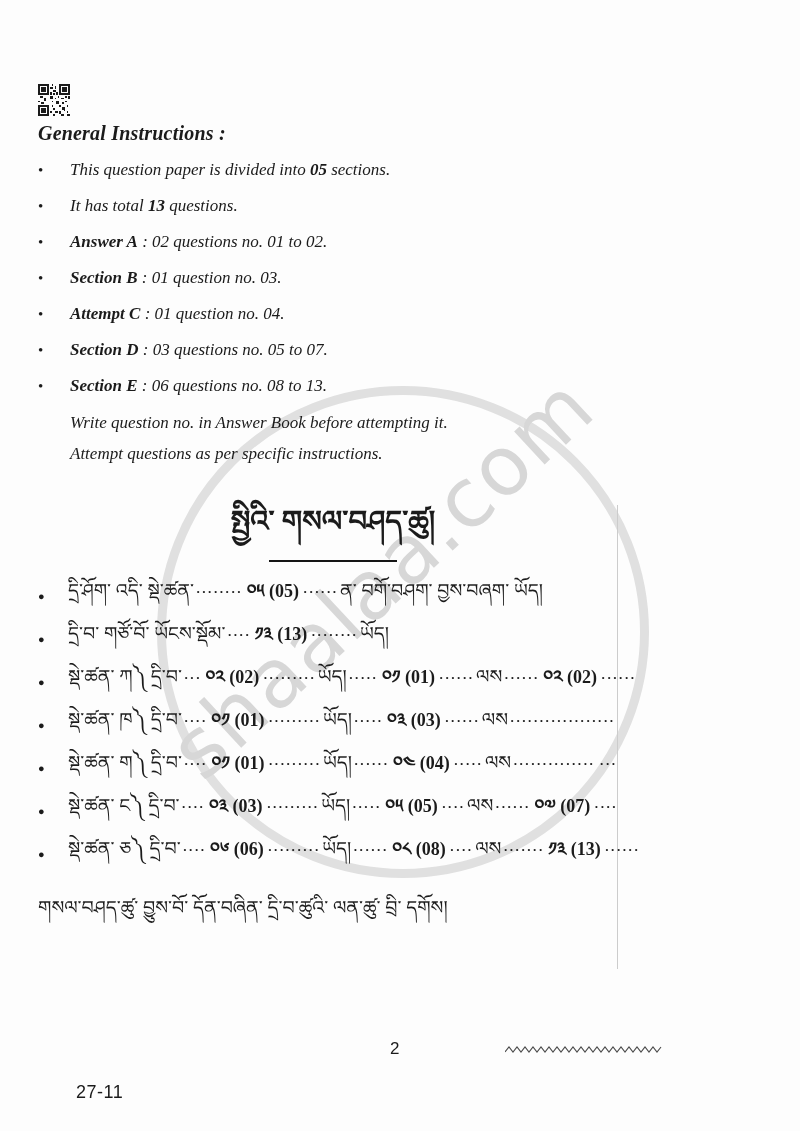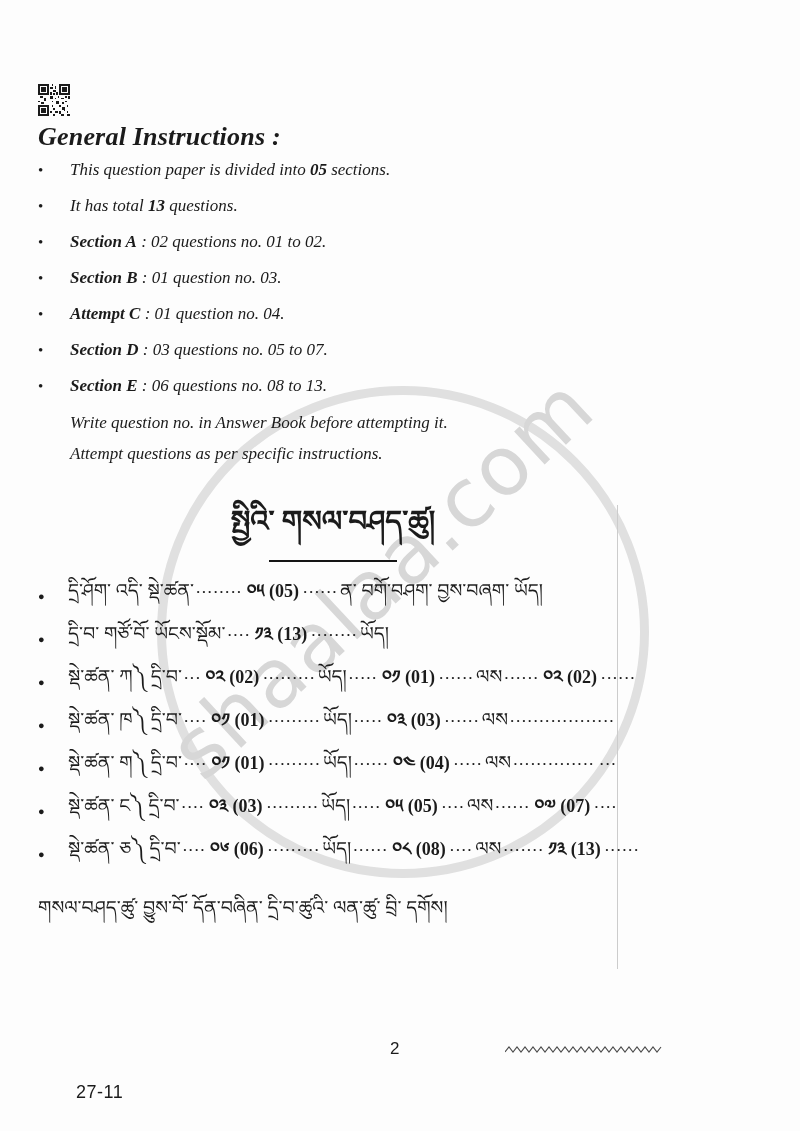--- a/index.html
+++ b/index.html
@@ -23,21 +23,21 @@
 
   .content{position:absolute;inset:0;z-index:1;}
 
   
   .qr{position:absolute;left:38px;top:84px;width:32px;height:32px;shape-rendering:crispEdges;}
   .qr rect{fill:#1b1b1b;}
   .qr rect.w{fill:#fdfdfd;}
 
   
   .gi-heading{
-    position:absolute;left:38px;top:122px;font-size:26px;font-weight:bold;font-style:italic;
+    position:absolute;left:38px;top:122px;font-size:20px;font-weight:bold;font-style:italic;
     letter-spacing:.2px;
   }
   .ebullets{position:absolute;left:38px;top:152px;width:570px;font-style:italic;font-size:17px;}
   .e-row{display:flex;height:36px;align-items:center;}
   .e-marker{width:32px;font-style:normal;font-size:15px;flex:0 0 32px;}
   .e-row .b{font-weight:bold;}
   .notes{position:absolute;left:70px;top:407px;width:540px;font-style:italic;font-size:17px;line-height:31px;}
 
   
   .tib-head-wrap{position:absolute;left:38px;top:500px;width:590px;text-align:center;}
@@ -124,21 +124,21 @@
         <div class="e-row">
           <span class="e-marker">•</span>
           <span class="rowbody"><span class="plain">This question paper is divided into </span><span class="b">05</span><span class="plain"> sections.</span></span>
         </div>
         <div class="e-row">
           <span class="e-marker">•</span>
           <span class="rowbody"><span class="plain">It has total </span><span class="b">13</span><span class="plain"> questions.</span></span>
         </div>
         <div class="e-row">
           <span class="e-marker">•</span>
-          <span class="rowbody"><span class="b">Section A</span><span class="plain"> : 02 questions no. 01 to 02.</span></span>
+          <span class="rowbody"><span class="b">Answer A</span><span class="plain"> : 02 questions no. 01 to 02.</span></span>
         </div>
         <div class="e-row">
           <span class="e-marker">•</span>
           <span class="rowbody"><span class="b">Section B</span><span class="plain"> : 01 question no. 03.</span></span>
         </div>
         <div class="e-row">
           <span class="e-marker">•</span>
           <span class="rowbody"><span class="b">Attempt C</span><span class="plain"> : 01 question no. 04.</span></span>
         </div>
         <div class="e-row">

